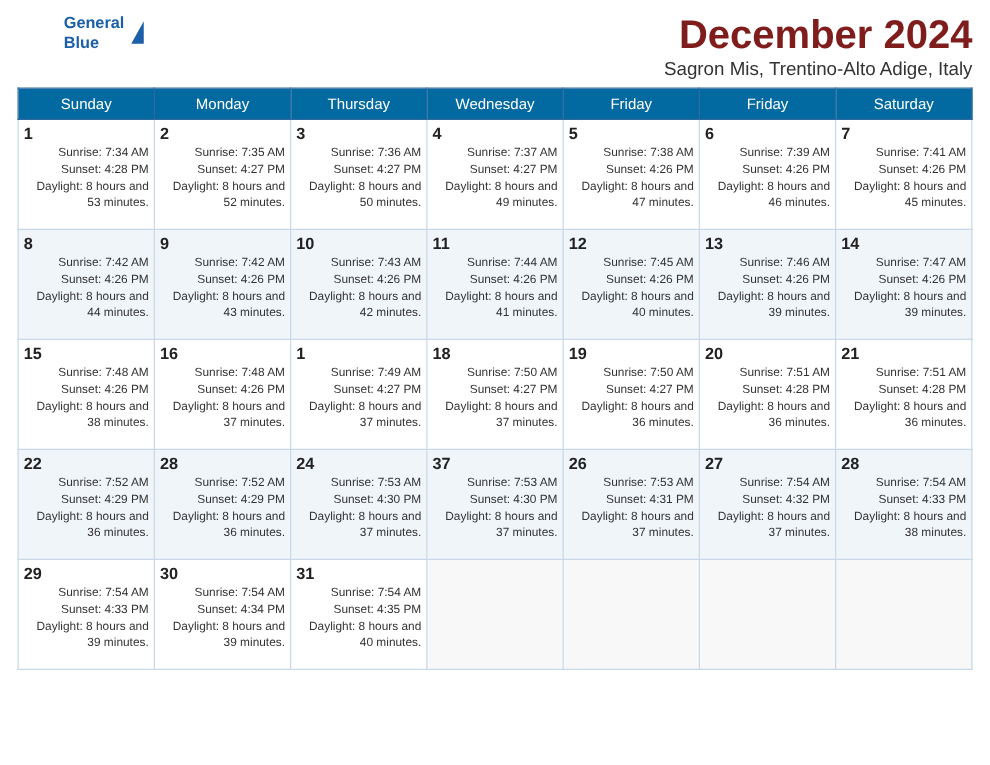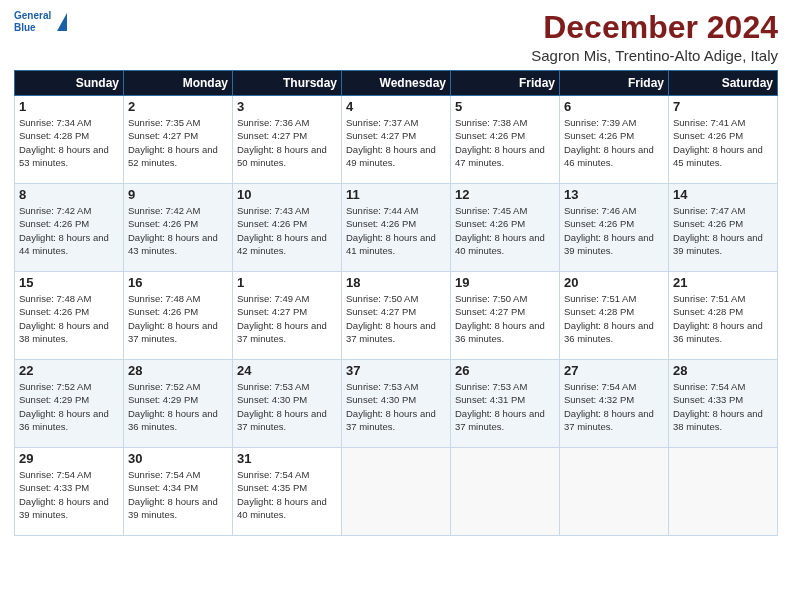--- a/index.html
+++ b/index.html
@@ -21,23 +21,24 @@
       justify-content: space-between;
       align-items: flex-start;
       margin-bottom: 6px;
     }
     .logo {
       display: flex;
       align-items: center;
       gap: 4px;
     }
     .logo-text {
-      font-size: 10px;
+      font-size: 13px;
       font-weight: bold;
       line-height: 1.2;
+      margin-left: 37px;
     }
     .logo-text span {
       display: block;
     }
     .logo-blue { color: #1a5fa8; }
     .logo-triangle {
       width: 0;
       height: 0;
       border-left: 10px solid transparent;
       border-bottom: 18px solid #1a5fa8;
@@ -57,26 +58,26 @@
       color: #333;
       margin-top: 2px;
       text-align: right;
     }
     table {
       width: 100%;
       border-collapse: collapse;
       table-layout: fixed;
     }
     thead th {
-      background: #0f172a;
+      background: #0369a1;
       color: #fff;
       font-size: 12px;
-      font-weight: bold;
+      font-weight: normal;
       padding: 5px 4px;
-      text-align: right;
+      text-align: center;
       border: 1px solid #2d6aa0;
     }
     tbody td {
       border: 1px solid #c8d8e8;
       vertical-align: top;
       padding: 3px 4px;
       height: 88px;
       background: #fff;
     }
     tbody tr:nth-child(even) td {
@@ -86,20 +87,21 @@
       font-size: 13px;
       font-weight: bold;
       color: #222;
       display: block;
       margin-bottom: 2px;
     }
     .cell-text {
       font-size: 9.5px;
       color: #333;
       line-height: 1.4;
+      text-align: right;
     }
     td.empty {
       background: #f8f8f8;
     }
   </style>
 </head>
 <body>
 
 <div class="page">
   <div class="header">

